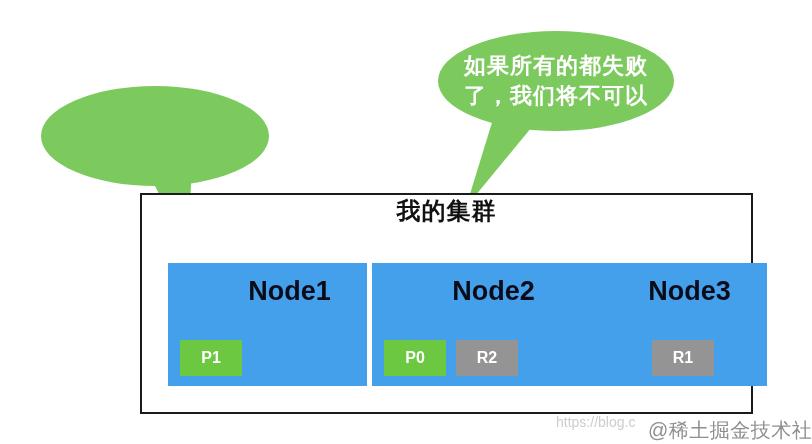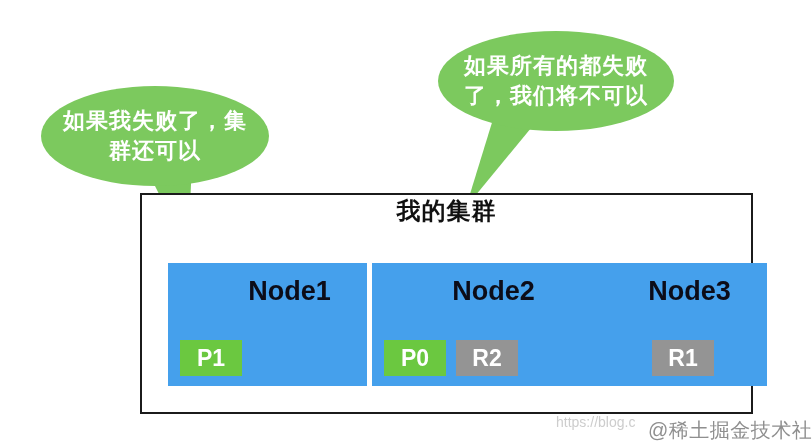--- a/index.html
+++ b/index.html
@@ -44,21 +44,21 @@
   .node-1{left:168px;}
   .node-2{left:372px;}
   .node-3{left:568px;}
   .node-name{
     margin-top:13px;text-align:center;font-size:27px;font-weight:bold;
     color:#0c0c18;
   }
   .shard{
     position:absolute;bottom:10px;width:62px;height:36px;
     display:flex;align-items:center;justify-content:center;
-    color:var(--text-white);font-size:23px;font-weight:bold;
+    color:var(--text-white);font-size:16px;font-weight:bold;
   }
   .shard-primary{left:12px;background:var(--primary-green);}
   .shard-replica{left:84px;background:var(--replica-gray);}
   .watermark-url{
     position:absolute;left:556px;top:414px;font-size:14px;
     color:var(--watermark-light);white-space:nowrap;
   }
   .watermark-site{
     position:absolute;left:648px;top:417px;font-size:20px;
     color:var(--watermark-gray);white-space:nowrap;letter-spacing:0.5px;
@@ -73,24 +73,20 @@
     <g>
       <polygon class="bubble-fill" points="146,168 192,162 188,252"></polygon>
       <ellipse class="bubble-fill" cx="155" cy="136" rx="114" ry="50"></ellipse>
     </g>
     <g>
       <polygon class="bubble-fill" points="494,116 536,122 466,207"></polygon>
       <ellipse class="bubble-fill" cx="556" cy="81" rx="118" ry="50"></ellipse>
     </g>
   </svg>
 
-  <div class="bubble-text bubble-text-left">
-    <span>如果我失败了，集</span>
-    <span>群还可以</span>
-  </div>
 
   <div class="bubble-text bubble-text-right">
     <span>如果所有的都失败</span>
     <span>了，我们将不可以</span>
   </div>
 
   <div class="cluster-box">
     <div class="cluster-title">我的集群</div>
   </div>
 

